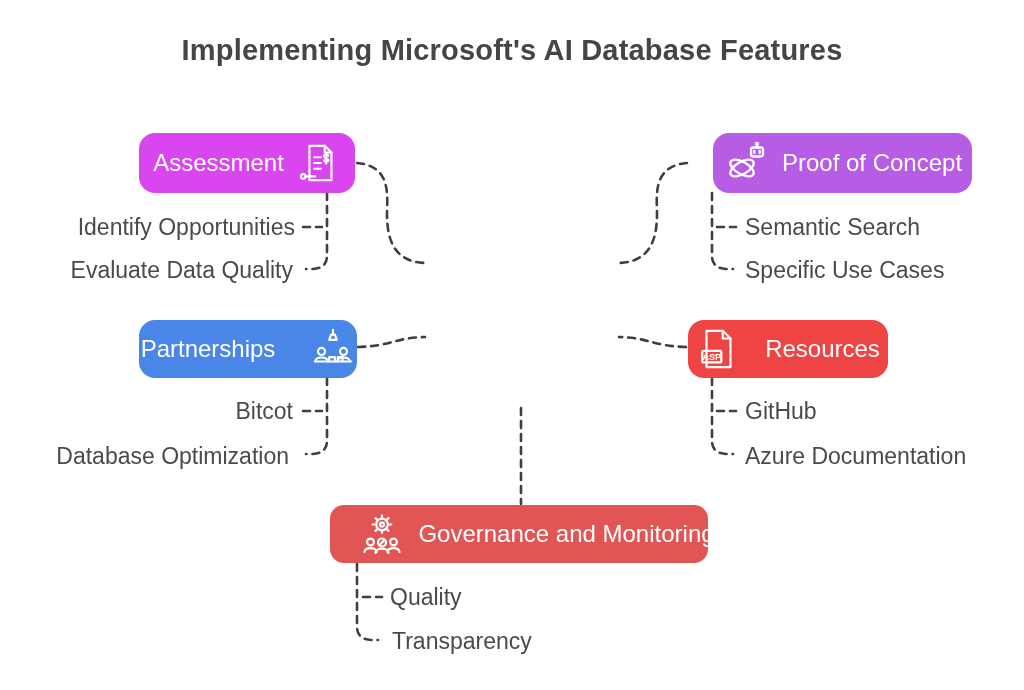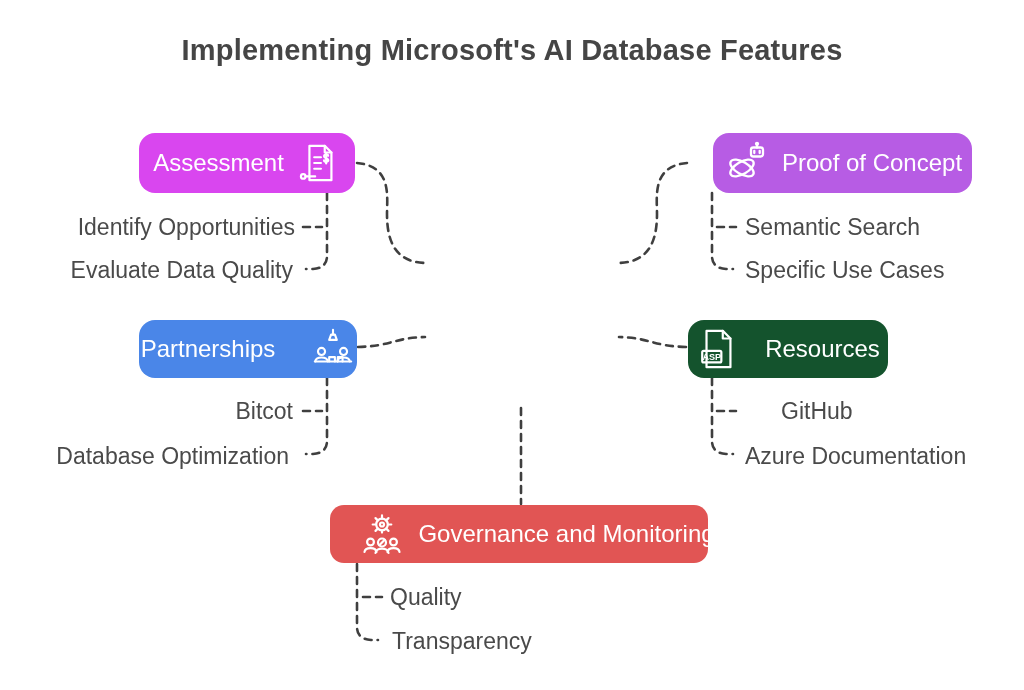--- a/index.html
+++ b/index.html
@@ -106,21 +106,21 @@
         <circle cx="11" cy="25.5" r="3.7"></circle>
         <path d="M 4.5,36 C 5,30.5 17,30.5 17.5,36"></path>
         <circle cx="34" cy="25.5" r="3.7"></circle>
         <path d="M 27.5,36 C 28,30.5 40,30.5 40.5,36"></path>
         <path d="M 19,36 V 31.5 H 25 V 36"></path>
         <path d="M 28,36 V 31.5 H 33 V 36"></path>
       </svg>
     </span>
   </div>
 
-  <div class="node" style="left: 688px; top: 320px; width: 200px; height: 58px; background-color: #14532d; gap: 25px;">
+  <div class="node" style="left: 688px; top: 320px; width: 200px; height: 58px; background-color: #ef4444; gap: 25px;">
     <span class="icon">
       <svg width="44" height="44" viewBox="0 0 46 46" stroke="currentColor" fill="none" stroke-width="2.3" stroke-linecap="round" stroke-linejoin="round">
         <path d="M 11,4 H 28 L 36,12 V 42 H 11 Z"></path>
         <path d="M 28,4 V 12 H 36"></path>
         <rect x="6.5" y="25" width="20" height="12" rx="1.5"></rect>
         <text x="16.5" y="34.5" text-anchor="middle" stroke="none" fill="currentColor" font-size="9.5" font-weight="bold" font-family="Liberation Sans, sans-serif">ASP</text>
       </svg>
     </span>
     <span class="node-label">Resources</span>
   </div>
@@ -144,18 +144,18 @@
     <span class="node-label">Governance and Monitoring</span>
   </div>
 
 
   <div class="leaf right-align" style="right:729px;top:227px;">Identify Opportunities</div>
   <div class="leaf right-align" style="right:731px;top:270px;">Evaluate Data Quality</div>
   <div class="leaf right-align" style="right:731px;top:411px;">Bitcot</div>
   <div class="leaf right-align" style="right:735px;top:456px;">Database Optimization</div>
   <div class="leaf" style="left:745px;top:227px;">Semantic Search</div>
   <div class="leaf" style="left:745px;top:270px;">Specific Use Cases</div>
-  <div class="leaf" style="left:745px;top:411px;margin-left:36px;">GitHub</div>
+  <div class="leaf" style="left:745px;top:411px;">GitHub</div>
   <div class="leaf" style="left:745px;top:456px;">Azure Documentation</div>
   <div class="leaf" style="left:390px;top:597px;">Quality</div>
   <div class="leaf" style="left:392px;top:641px;">Transparency</div>
 
 </div>
 
 </body></html>

